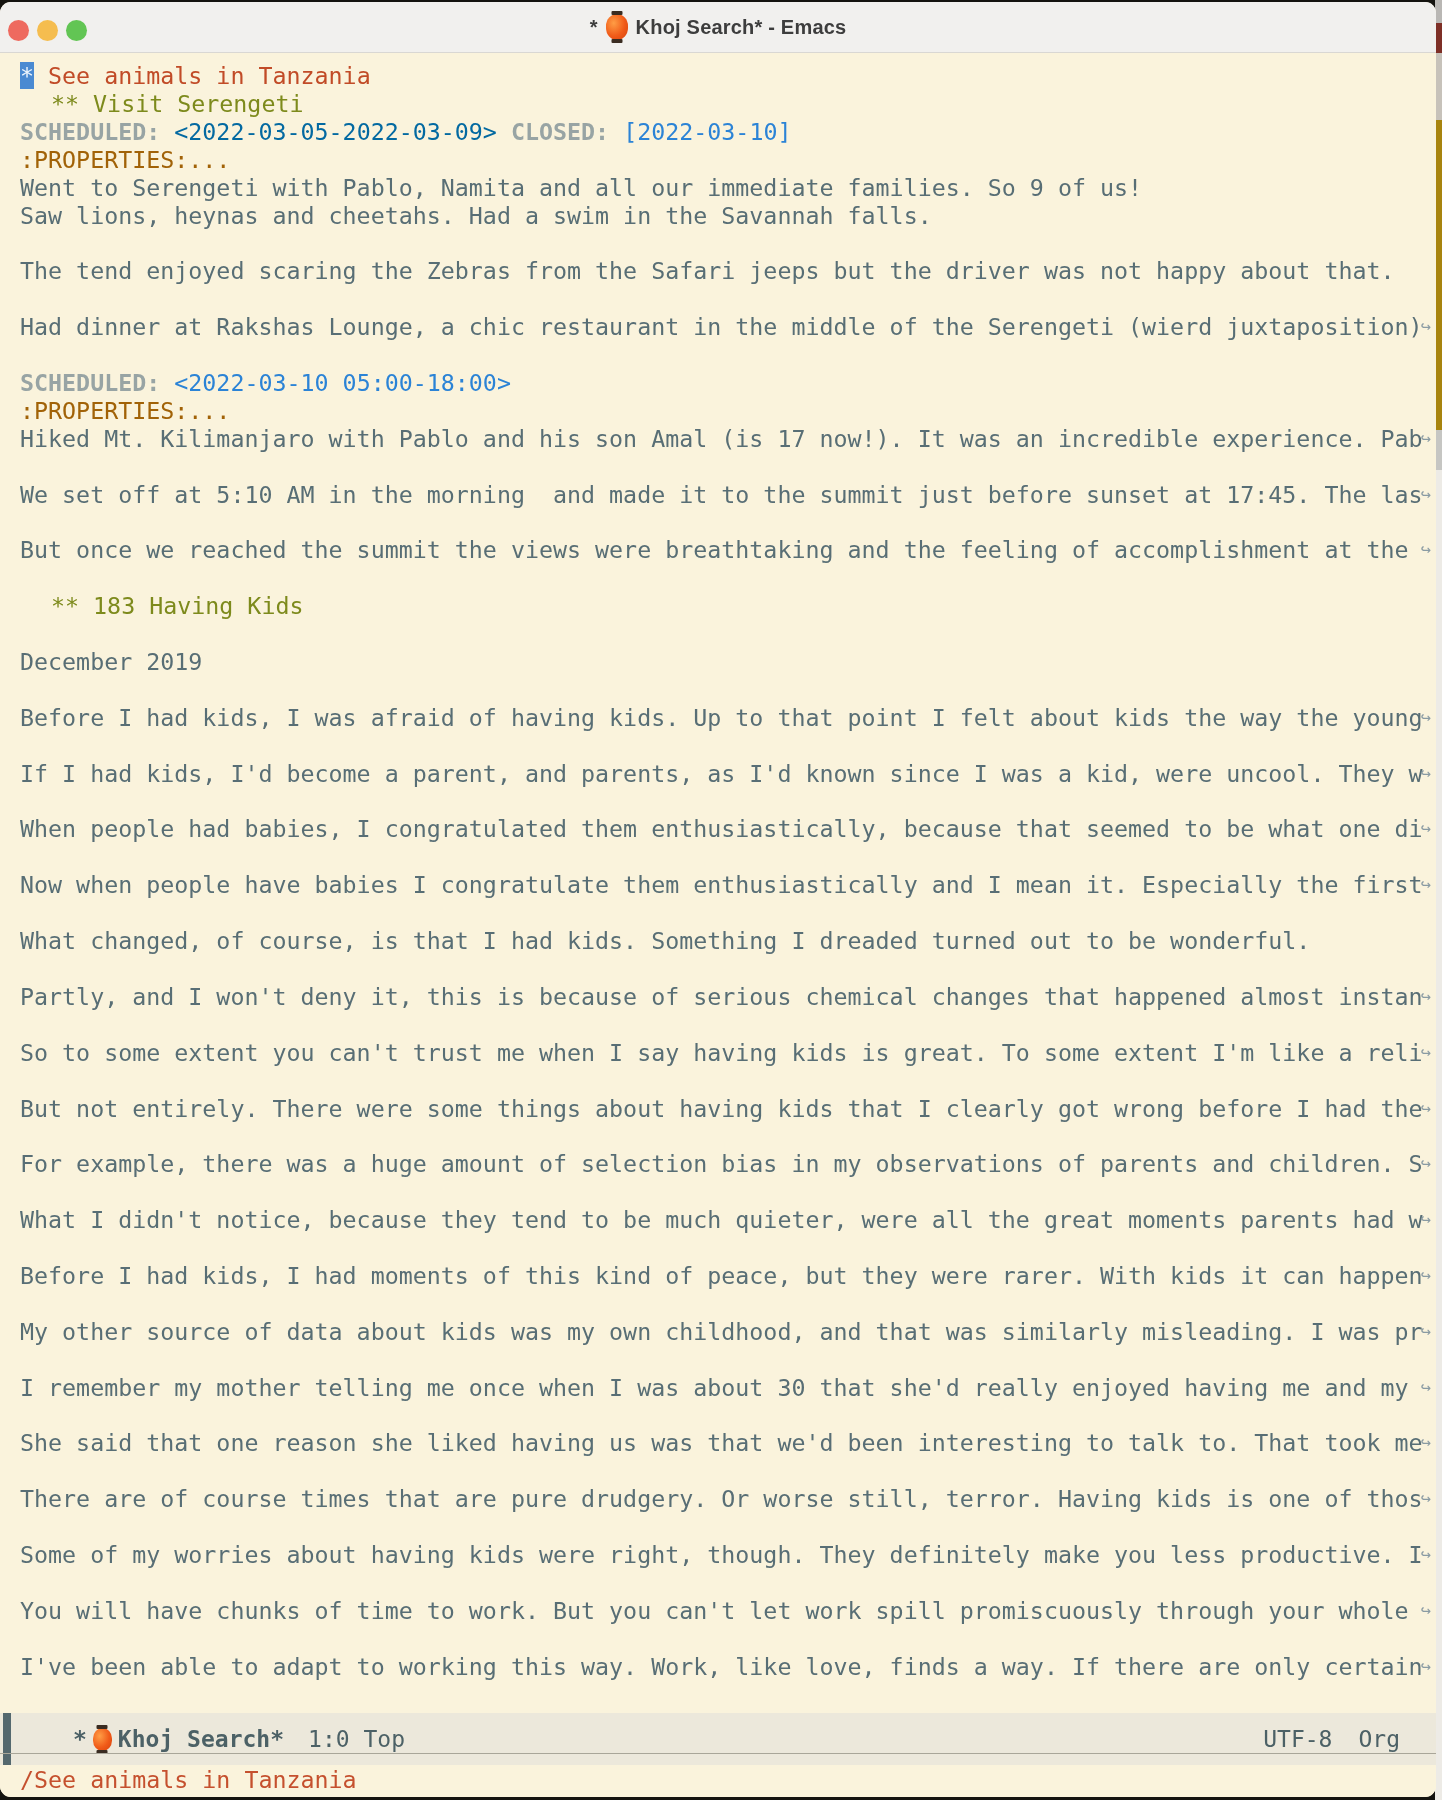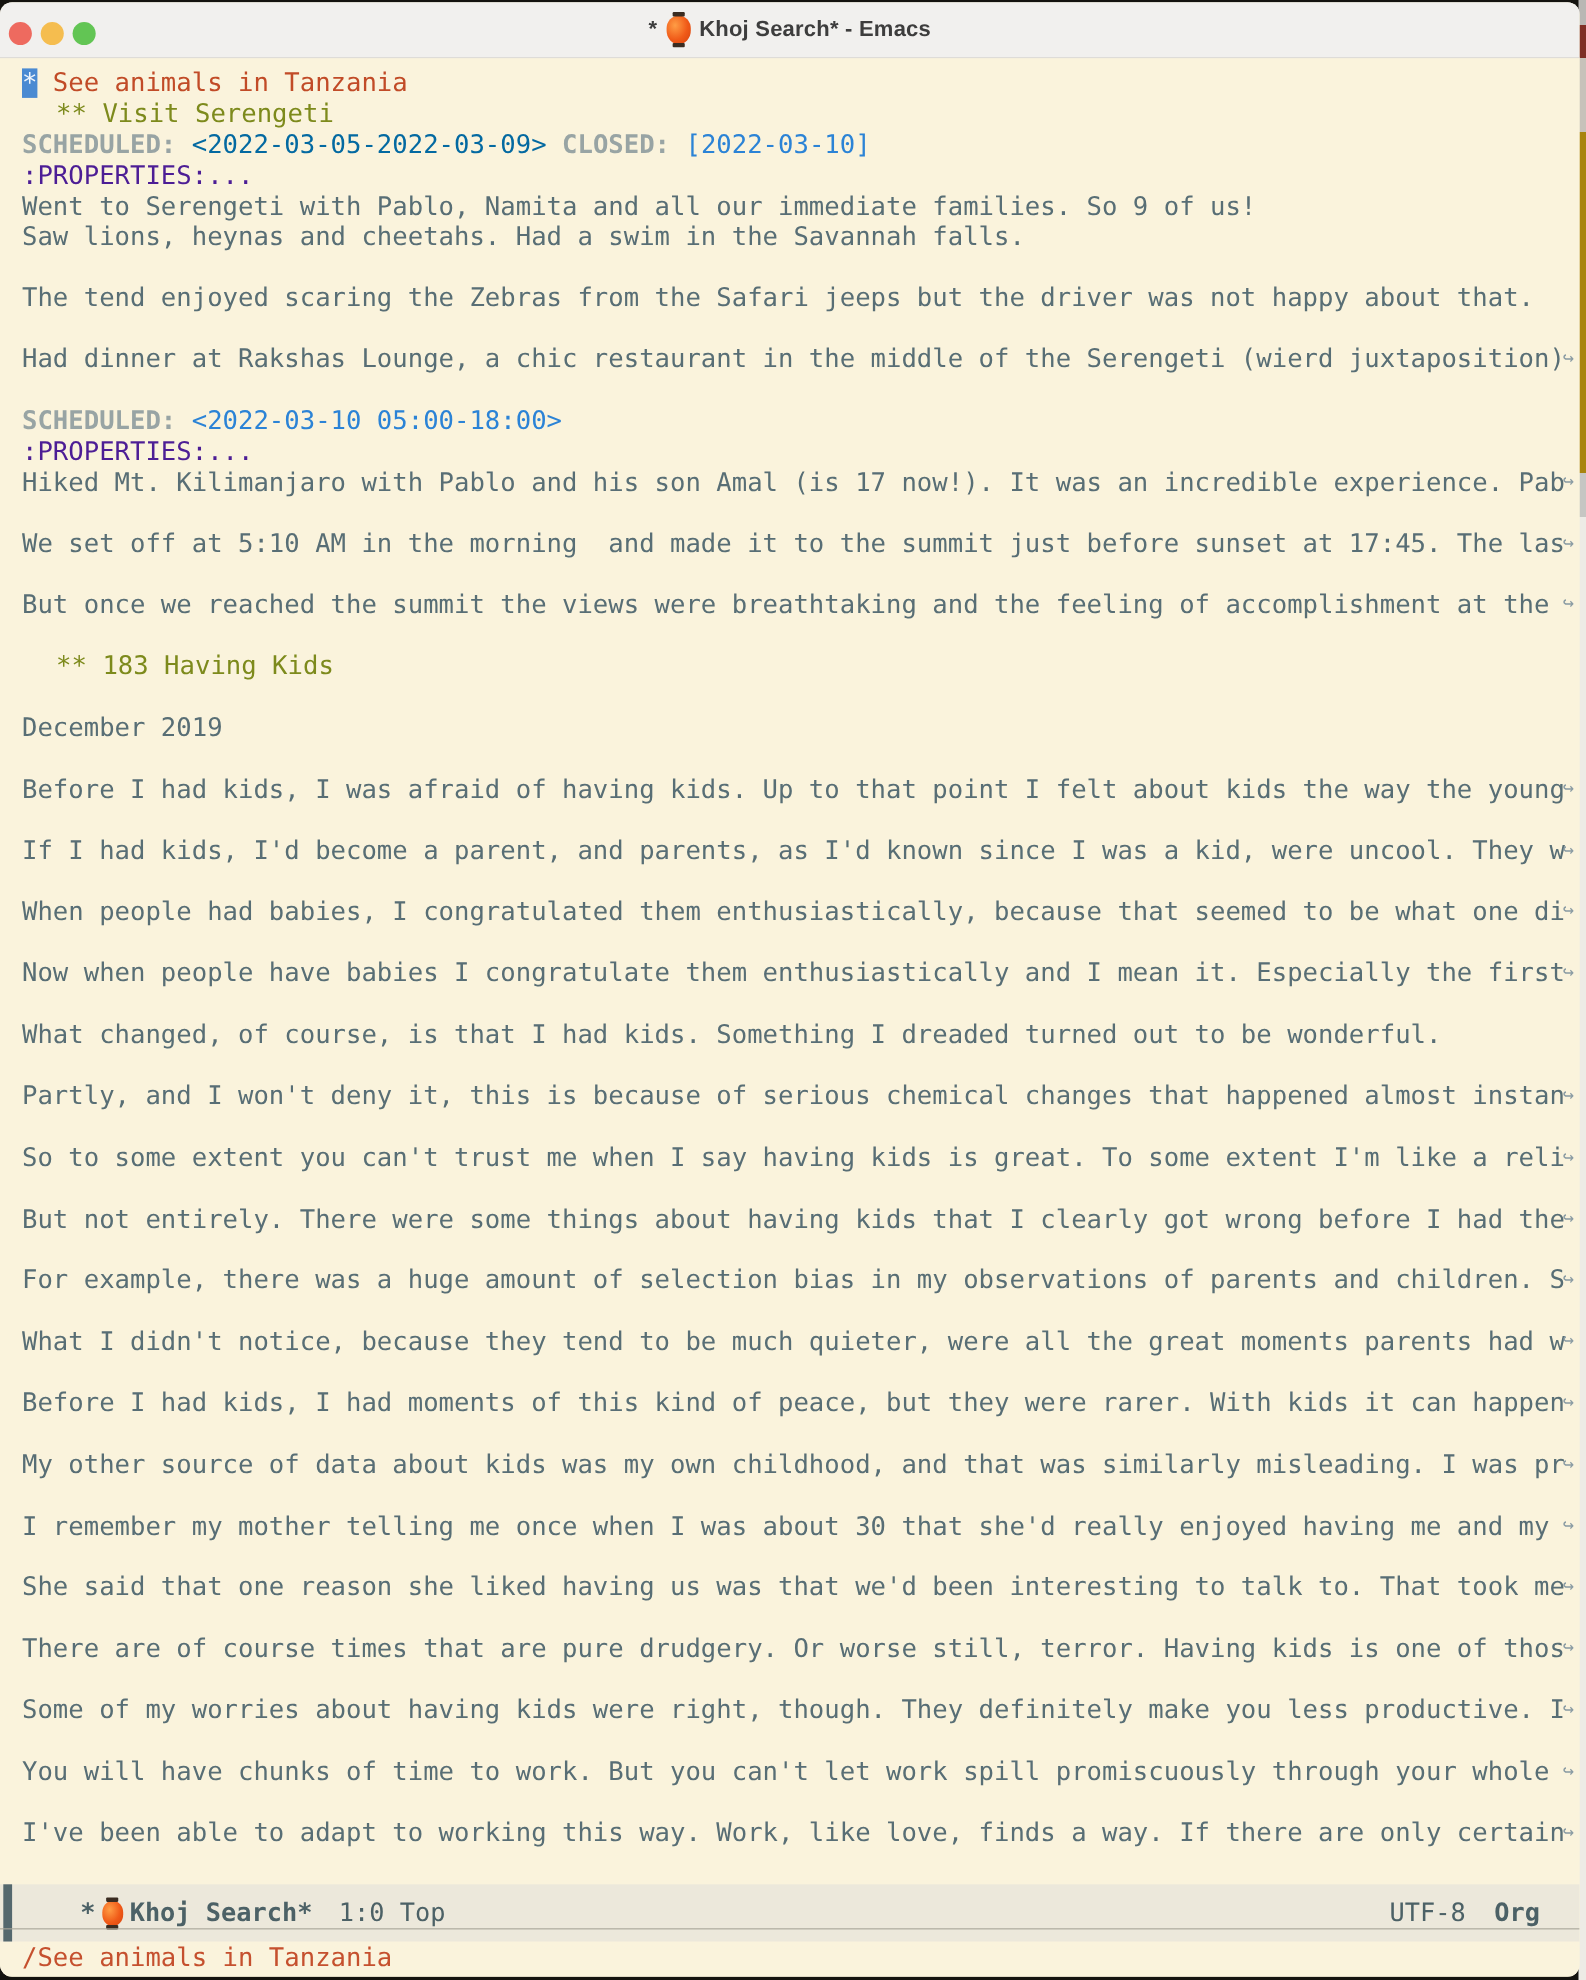--- a/index.html
+++ b/index.html
@@ -72,21 +72,21 @@
     padding-left:20px;padding-right:24px;
     white-space:pre;
     font-size:23.3px;
     color:#586e75;
     position:relative;
     overflow:hidden;
   }
   .row .h1{color:#c14b27;}
   .row .h2{color:#7d8a1c;margin-left:31px;}
   .row .kw{color:#98a4a4;font-weight:bold;}
-  .row .prop{color:#4c1d95;text-align:center;}
+  .row .prop{color:#a16207;text-align:center;}
   .row .tsd{color:#0369a1;}
   .row .tsb{color:#2b83d6;}
   .row .cur{background:#4a8ad2;color:#eef5fc;}
   .fringe-arrow{
     position:absolute;right:5px;top:0;
     font-size:17px;color:#8a9ba3;line-height:27.92px;
   }
   
   .modeline{
     flex:0 0 52px;height:52px;
@@ -98,21 +98,21 @@
   }
   .modeline::after{
     content:"";position:absolute;left:0;right:0;bottom:11px;height:1px;
     background:#a9a699;
   }
   .ml-bar{width:8px;height:100%;background:#54686e;margin-left:3px;flex:0 0 8px;}
   .ml-left{margin-left:62px;display:flex;align-items:center;font-weight:bold;}
   .ml-pos{font-weight:normal;margin-left:24px;}
   .ml-right{margin-left:auto;margin-right:36px;display:flex;align-items:center;}
   .ml-enc{font-weight:normal;}
-  .ml-mode{font-weight:bold;margin-left:26px;}
+  .ml-mode{font-weight:normal;margin-left:26px;}
   
   .minibuffer{
     flex:0 0 32px;height:32px;
     background:#faf3dc;
     font-size:23.3px;line-height:30px;
     padding-left:20px;
     color:#c5502e;
     white-space:pre;
   }
 </style>

